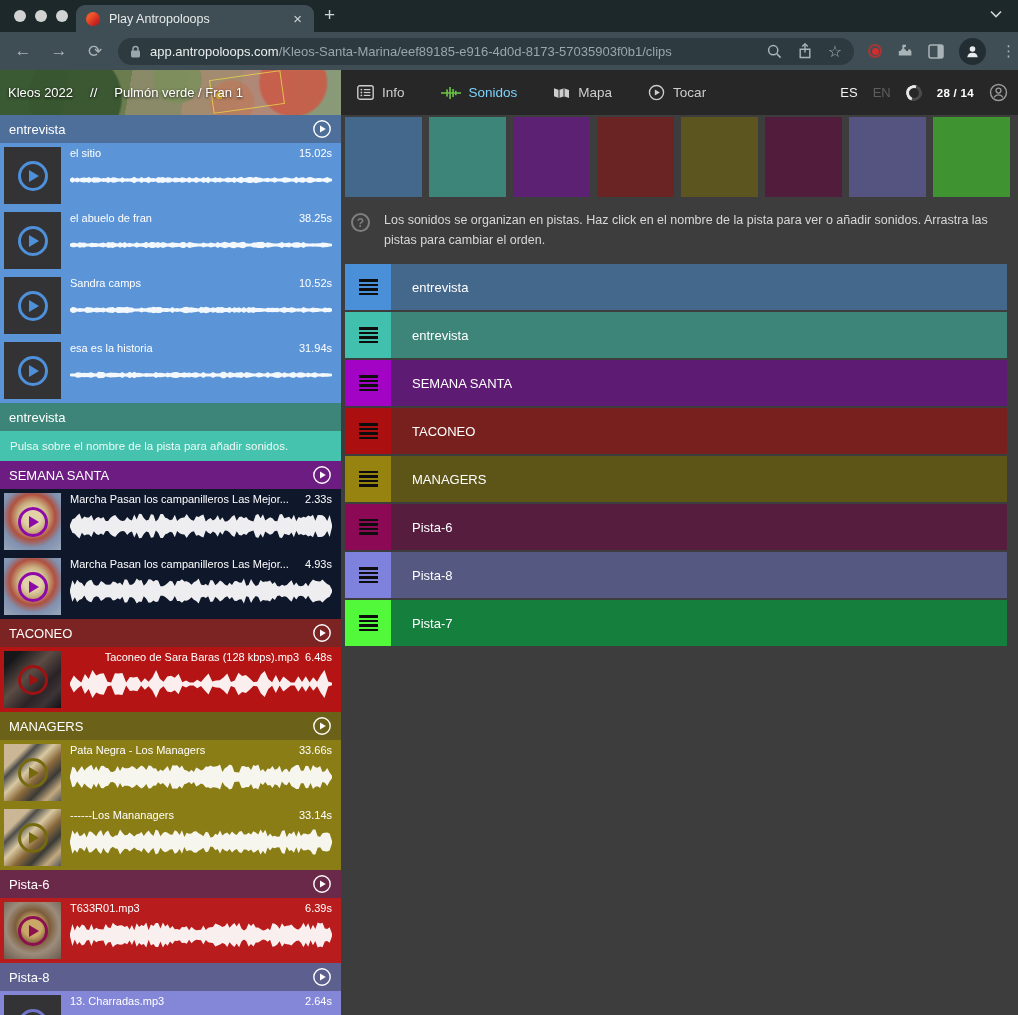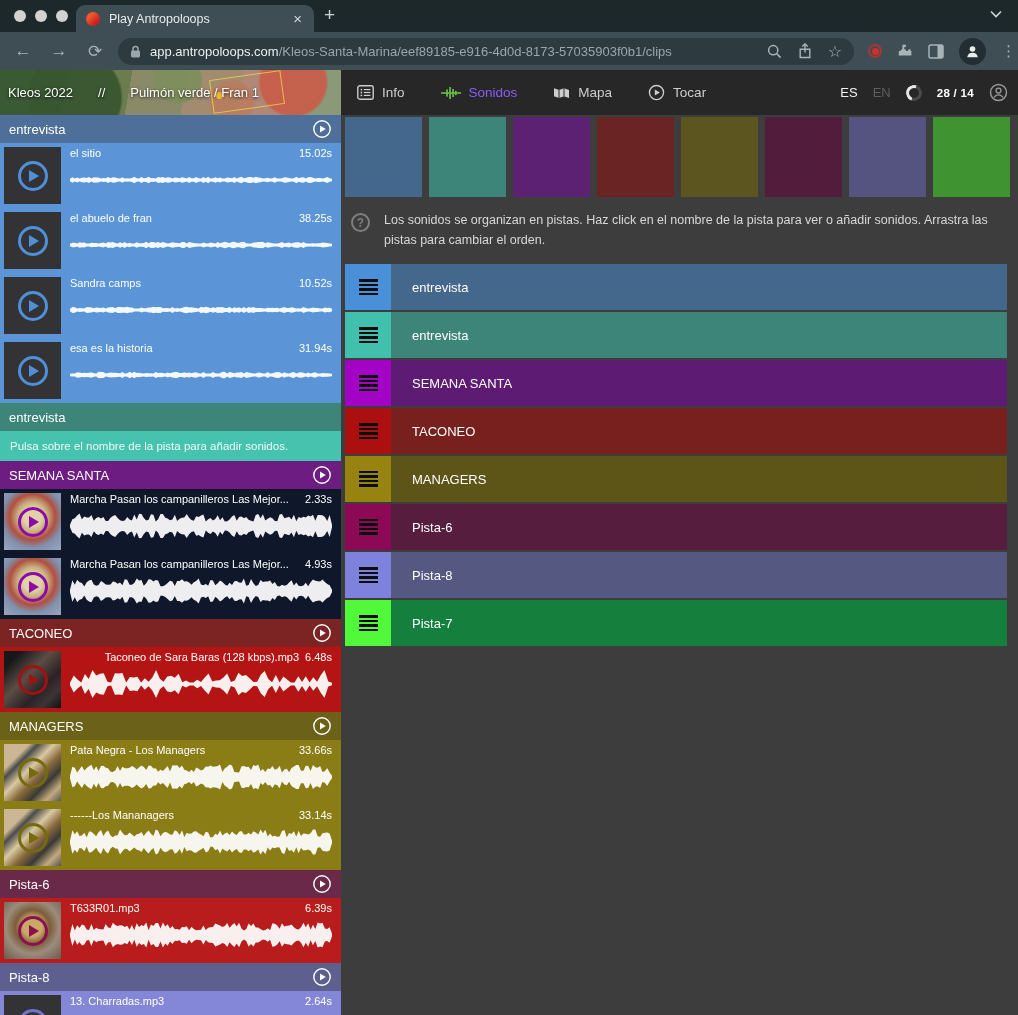--- a/index.html
+++ b/index.html
@@ -38,25 +38,25 @@
   .aerial { position:relative; width:341px; height:45px; flex:none; overflow:hidden;
     background:
       radial-gradient(circle at 86% 28%, rgba(201,91,72,.9) 0 11%, transparent 12%),
       radial-gradient(circle at 68% 72%, rgba(187,122,92,.75) 0 9%, transparent 10%),
       radial-gradient(circle at 52% 20%, rgba(125,142,92,.9) 0 13%, transparent 14%),
       radial-gradient(circle at 22% 62%, rgba(56,86,48,.95) 0 17%, transparent 18%),
       linear-gradient(100deg,#3a5a33 0 20%,#6b7d4e 20% 38%,#8a8a68 38% 54%,#a38b70 54% 70%,#b08878 70% 84%,#8a9a78 84%); }
   .plot { position:absolute; right:58px; top:5px; width:72px; height:34px; border:1.5px solid #e8d44a;
     transform:rotate(-8deg); opacity:.85; }
   .pin { position:absolute; right:118px; top:22px; width:7px; height:7px; border-radius:50%; background:#f0c030; }
-  .crumb { position:absolute; left:8px; top:0; height:44px; display:flex; align-items:center; gap:25px;
+  .crumb { position:absolute; left:8px; top:0; height:44px; display:flex; align-items:center; gap:17px;
     color:#fff; font-size:13px; text-shadow:0 1px 3px rgba(0,0,0,.85); white-space:nowrap; }
   .appnav { display:flex; align-items:center; gap:36px; margin-left:16px; }
   .navitem { display:flex; align-items:center; gap:8px; color:#cdcdcd; font-size:13.5px; }
-  .navitem.active { color:#8b5cf6; }
+  .navitem.active { color:#7dd3fc; }
   .hdright { margin-left:auto; margin-right:10px; display:flex; align-items:center; gap:15px; }
   .lang-on { color:#f2f2f2; font-size:13px; }
   .lang-off { color:#5e5e5e; font-size:13px; }
   .spinner { width:16px; height:16px; border-radius:50%; border:3px solid #4a4a4a;
     border-top-color:#e9e9e9; border-left-color:#e9e9e9; transform:rotate(-25deg); }
   .counter { color:#fff; font-size:11.5px; font-weight:bold; letter-spacing:.3px; }
 
   
   .sidebar { position:absolute; left:0; top:115px; width:341px; height:900px; overflow:hidden; background:#2c2c2c; }
   .trackheader { height:28px; display:flex; align-items:center; justify-content:space-between; padding:0 9px; }

